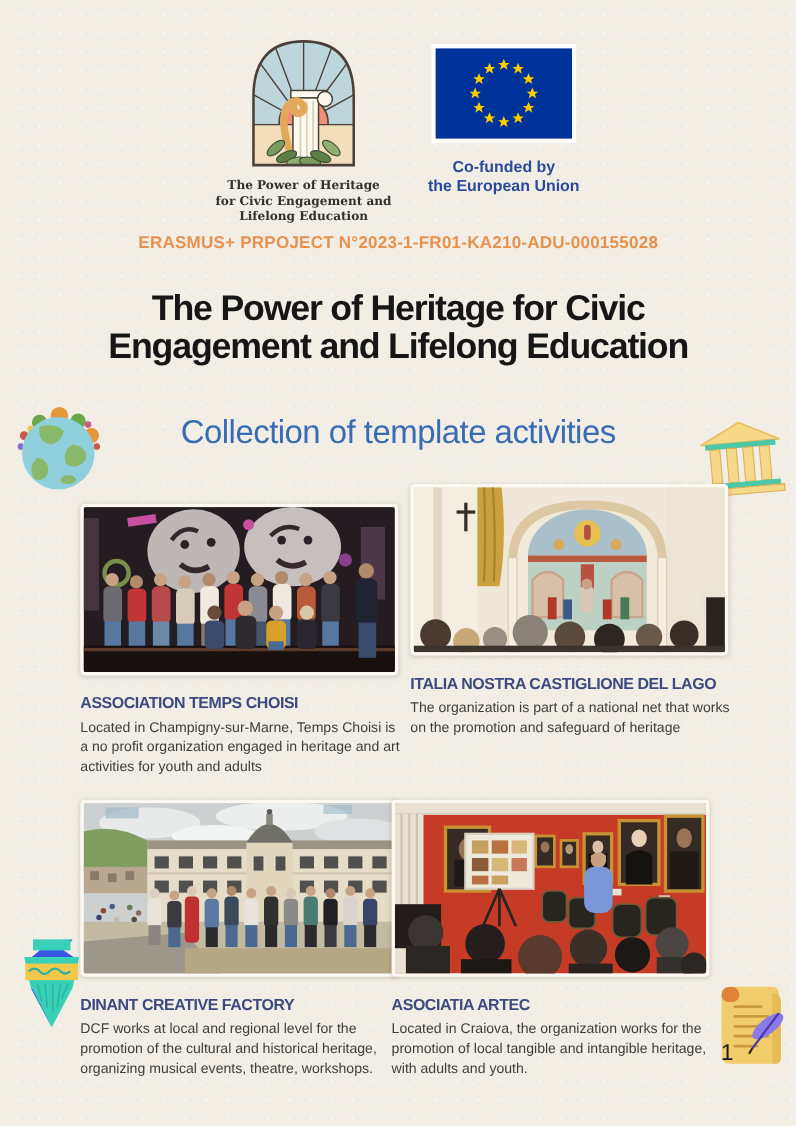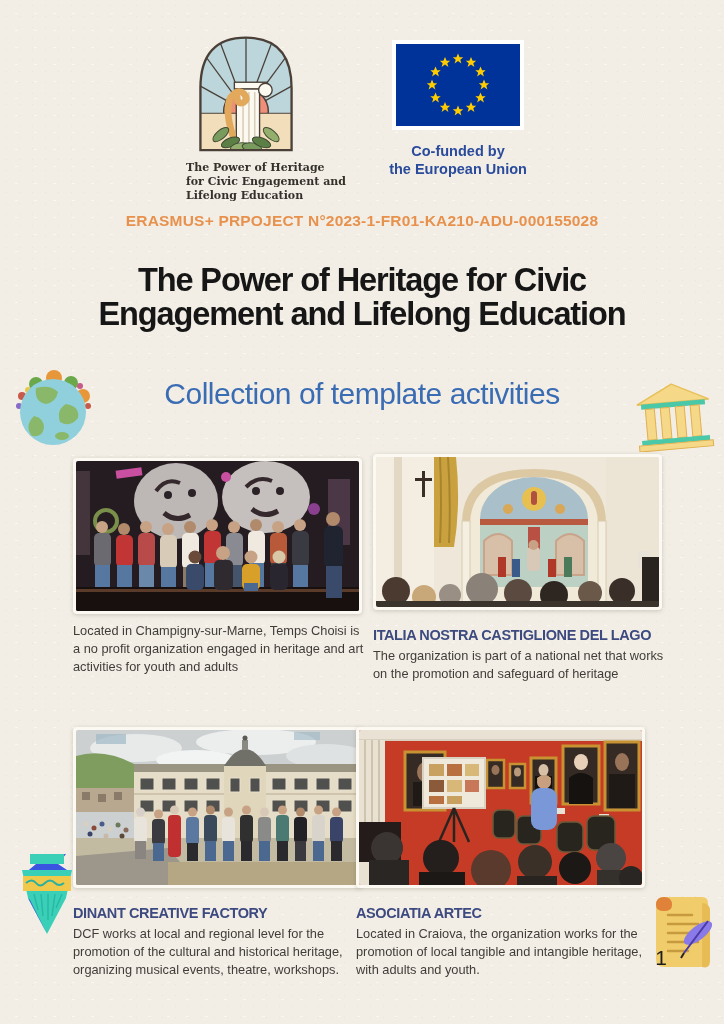--- a/index.html
+++ b/index.html
@@ -12,36 +12,36 @@
     position:relative;width:724px;height:1024px;overflow:hidden;
     background-color:#f2eee6;
     background-image:
       radial-gradient(#e9e4d9 0.8px, transparent 0.9px),
       radial-gradient(#faf7f1 1px, transparent 1.1px);
     background-size:13px 11px, 19px 17px;
     background-position:0 0, 7px 5px;
   }
   .abs{position:absolute;}
   
-  .logo-block{left:186px;top:26px;width:180px;text-align:left;}
+  .logo-block{left:186px;top:26px;width:180px;text-align:center;}
   .logo-caption{margin-top:3px;font-family:"DejaVu Serif",serif;font-weight:bold;
     font-size:11px;line-height:1.25;color:#34302a;}
   .eu-block{left:388px;top:40px;width:140px;text-align:center;}
   .eu-label{margin-top:8px;font-size:14.5px;font-weight:bold;line-height:1.25;color:#2a4b9b;text-align:center;}
   
   .project-ref{left:0;top:212px;width:724px;text-align:center;
     font-size:15.5px;font-weight:bold;letter-spacing:0.2px;color:#e8914d;}
   .page-title{left:0;top:263px;width:724px;text-align:center;color:#161616;
     font-size:32.5px;font-weight:bold;letter-spacing:-1.1px;line-height:1.06;}
   .subtitle{left:0;top:377px;width:724px;text-align:center;color:#3a6cb4;
     font-size:30px;font-weight:normal;letter-spacing:-0.5px;}
   
   .card{width:292px;}
   .card.c0{left:73px;top:458px;}
-  .card.c1{left:373px;top:454px;width:300px;}
+  .card.c1{left:373px;top:440px;width:300px;}
   .card.c2{left:73px;top:727px;}
   .card.c3{left:356px;top:727px;width:300px;}
   .photo-frame{background:#fcf9f3;padding:3px;border-radius:4px;
     box-shadow:0 1px 4px rgba(90,80,60,.25);display:inline-block;}
   .photo-frame svg{display:block;border-radius:2px;}
   .card-heading{margin-top:13px;font-size:14.5px;font-weight:bold;
     letter-spacing:-0.4px;color:#3d4a80;white-space:nowrap;}
   .card-body{margin-top:4px;font-size:12.8px;line-height:1.4;color:#403d39;}
   
   .globe{left:10px;top:366px;}
@@ -263,20 +263,21 @@
               <rect x="0" y="103" width="18" height="26" rx="5" fill="#d8a028"></rect>
               <rect x="2" y="122" width="14" height="8" fill="#4a6890"></rect>
             </g>
           <g transform="translate(194,0)">
               <circle cx="9" cy="96" r="6.5" fill="#d8c8a8"></circle>
               <rect x="0" y="103" width="18" height="26" rx="5" fill="#2a2630"></rect>
             </g>
         </g>
       </svg>
     </div>
+    <div class="card-heading">ASSOCIATION TEMPS CHOISI</div>
     <div class="card-body">Located in Champigny-sur-Marne, Temps Choisi is a no profit organization engaged in heritage and art activities for youth and adults</div>
   </div>
 
   <div class="abs card c1">
     <div class="photo-frame">
       <svg width="283" height="150" viewBox="0 0 283 150">
         <rect width="283" height="150" fill="#efe8da"></rect>
         <rect x="0" width="58" height="150" fill="#f4eee2"></rect>
         <rect x="18" y="0" width="8" height="122" fill="#e2d8c4"></rect>
         <rect x="46" y="14" width="3" height="26" fill="#3a2e26"></rect>

